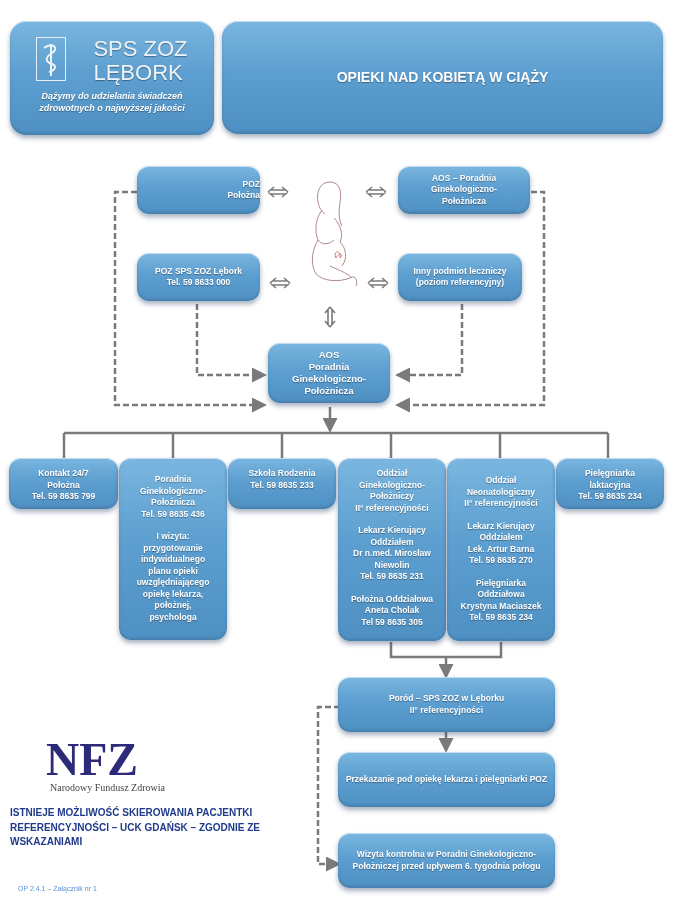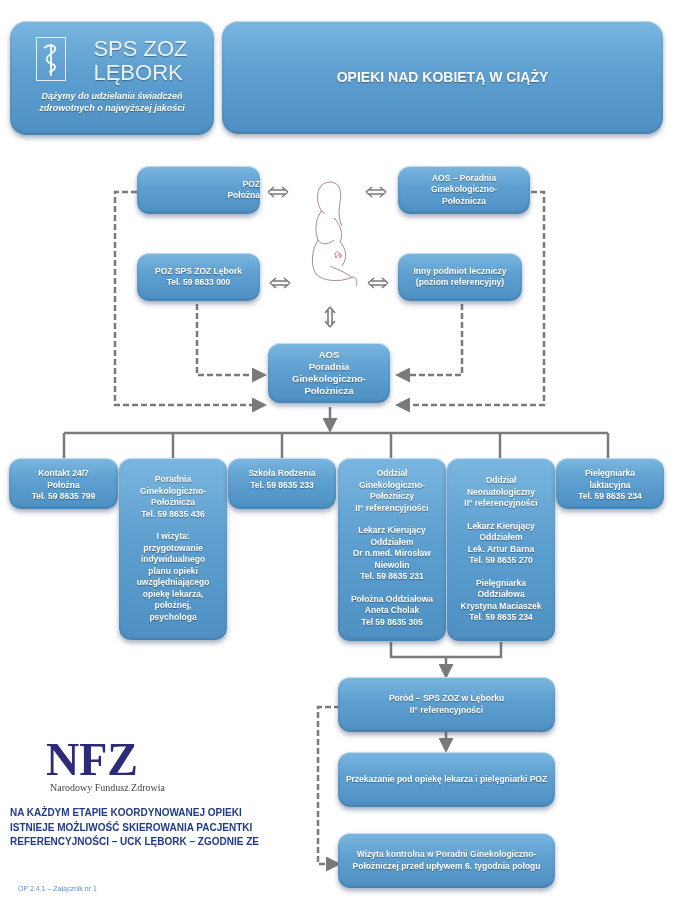--- a/index.html
+++ b/index.html
@@ -223,17 +223,17 @@
 </div>
 
 <div class="nfz">
   <svg width="110" height="48" viewBox="0 0 110 48">
     <text x="0" y="42" font-family="Liberation Serif, serif" font-weight="bold" font-size="46" fill="#2e2a7a">NFZ</text>
   </svg>
 </div>
 <div class="nfz-sub">Narodowy Fundusz Zdrowia</div>
 
 <div class="note">
-  <span class="line" style="display:block">NA KAŻDYM ETAPIE KOORDYNOWANEJ OPIEKI</span>
   <span class="line" style="display:block">ISTNIEJE MOŻLIWOŚĆ SKIEROWANIA PACJENTKI</span>
-  <span class="line" style="display:block">REFERENCYJNOŚCI – UCK LĘBORK – ZGODNIE ZE</span>
+  <span class="line" style="display:block">REFERENCYJNOŚCI – UCK GDAŃSK – ZGODNIE ZE</span>
+  <span class="line" style="display:block">WSKAZANIAMI</span>
 </div>
 <div class="ref">OP 2.4.1 – Załącznik nr 1</div>
 
 </body></html>

